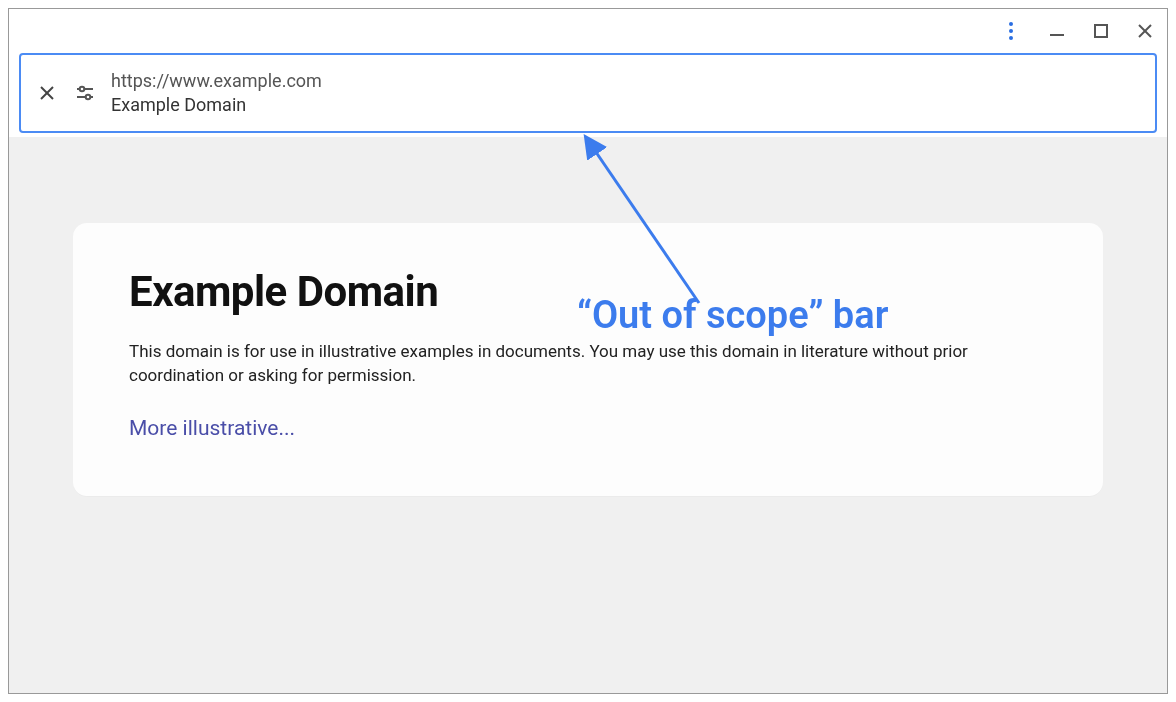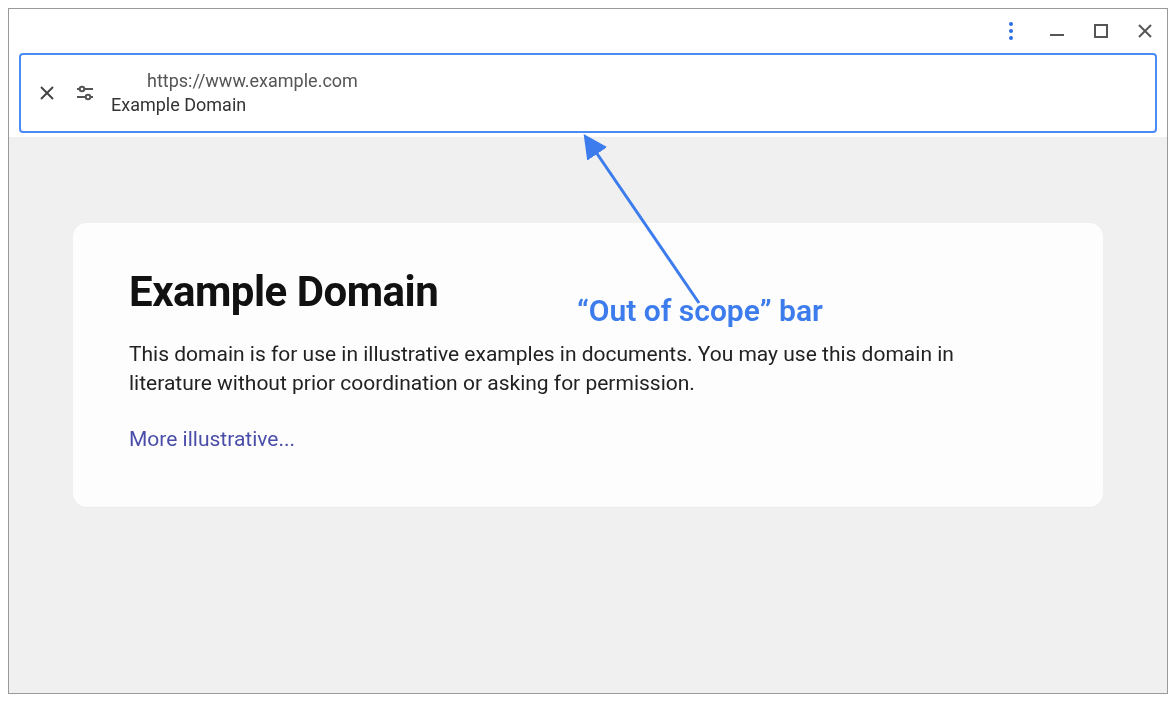--- a/index.html
+++ b/index.html
@@ -77,21 +77,20 @@
     color: #555;
   }
   .scope-bar .addr {
     display: flex;
     flex-direction: column;
     line-height: 1.35;
   }
   .scope-bar .url {
     font-size: 18px;
     color: #555;
-    margin-left: 36px;
   }
   .scope-bar .page-title {
     font-size: 18px;
     color: #333;
   }
   
   .content-area {
     background: #f0f0f0;
     height: calc(100% - 44px - 80px - 4px);
     margin-top: 4px;
@@ -107,41 +106,41 @@
   }
   .card h1 {
     margin: 0 0 24px 0;
     font-size: 42px;
     font-weight: 700;
     color: #111;
     letter-spacing: -0.5px;
   }
   .card p {
     margin: 0 0 28px 0;
-    font-size: 21px;
+    font-size: 17px;
     color: #222;
     line-height: 1.4;
     max-width: 860px;
   }
   .card a.more {
     font-size: 21px;
     color: #4a4ea8;
     text-decoration: none;
   }
   
   .annotation {
     position: absolute;
     inset: 0;
     pointer-events: none;
   }
   .annotation-label {
     position: absolute;
     top: 284px;
     left: 568px;
-    font-size: 30px;
+    font-size: 38px;
     font-weight: 600;
     color: #3c7ced;
     white-space: nowrap;
   }
   .annotation-svg {
     position: absolute;
     top: 0;
     left: 0;
   }
 </style>

